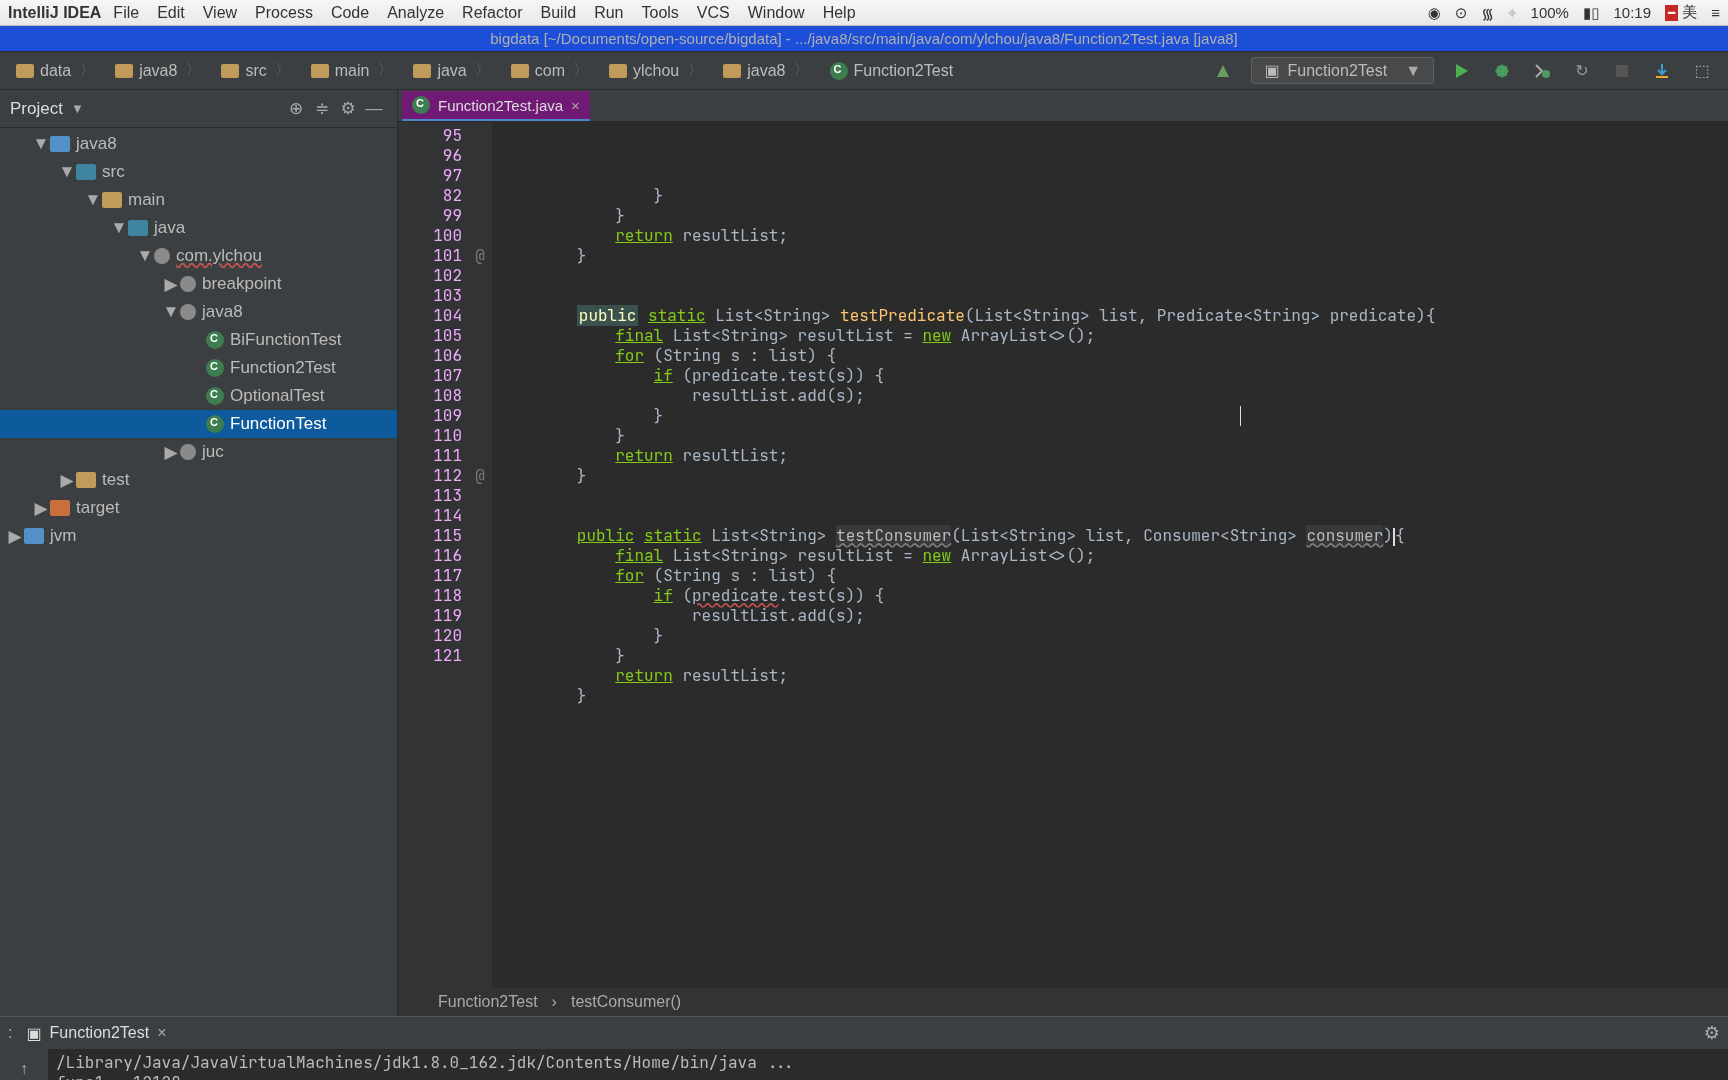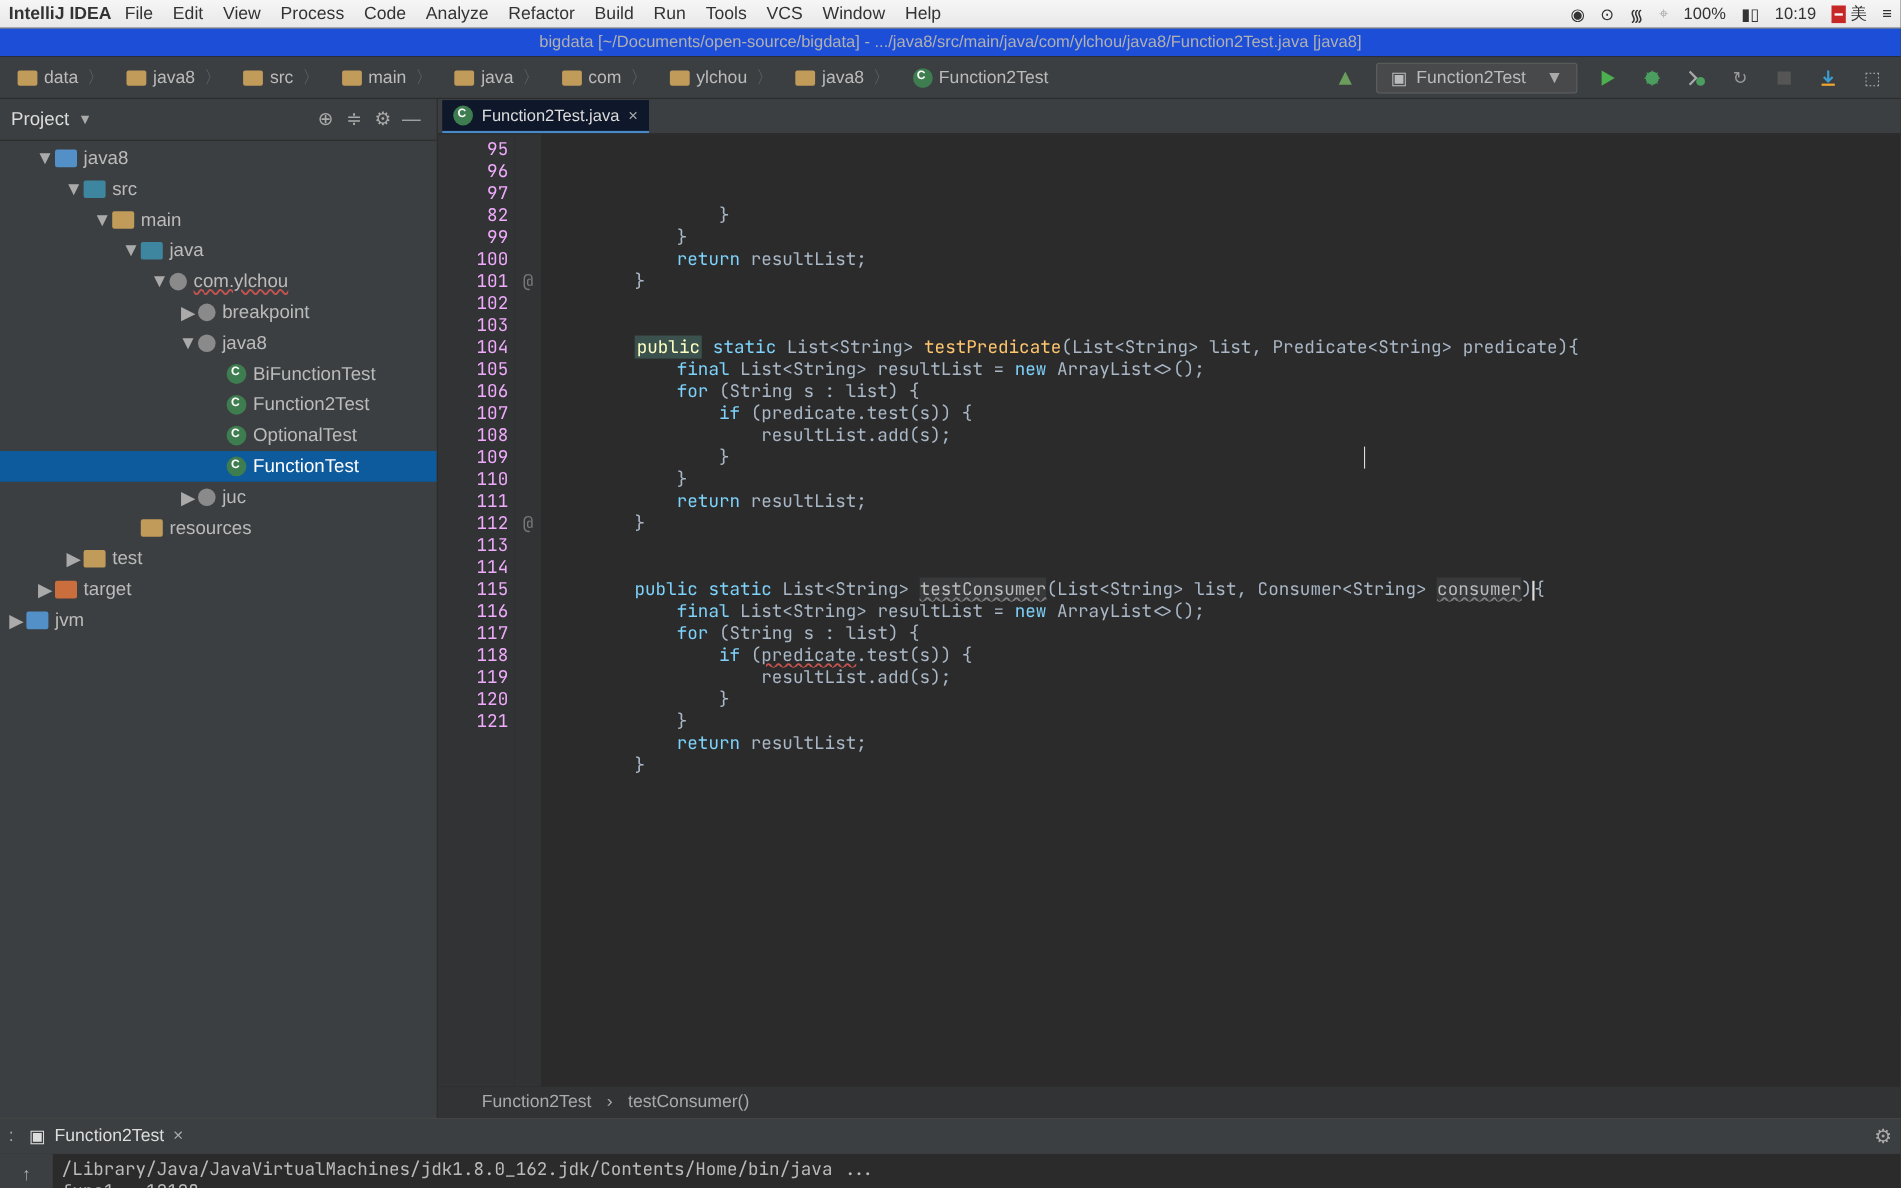--- a/index.html
+++ b/index.html
@@ -48,27 +48,27 @@
 .ic.class::after { content:"C"; color:#fff; font-size:11px; position:absolute; left:4px; top:1px; font-weight:bold; }
 .ic.target { background:#CB6E3E; }
 .ic.xml { background:#5B7DB1; width:18px; height:16px; border-radius:2px; }
 .ic.xml::after { content:"m"; color:#fff; font-size:12px; font-weight:bold; margin-left:3px; }
 .node .lab { white-space:nowrap; }
 .node .err { text-decoration:wavy underline #C75450; }
 
 
 .edwrap { flex:1; display:flex; flex-direction:column; background:#2B2B2B; }
 .tabrow { height:32px; background:#3C3F41; display:flex; align-items:flex-end; border-bottom:1px solid #2b2b2b; }
-.tab { height:30px; background:#0f172a; color:#DDD; padding:0 10px; display:flex; align-items:center; gap:8px; font-size:15px; border-bottom:2px solid #4A88C7; margin-left:4px; }
+.tab { height:30px; background:#701a75; color:#DDD; padding:0 10px; display:flex; align-items:center; gap:8px; font-size:15px; border-bottom:2px solid #4A88C7; margin-left:4px; }
 .tab .close { color:#AAA; cursor:pointer; }
 .editor { flex:1; display:flex; font-family:"JetBrains Mono","Menlo","Consolas",monospace; font-size:16px; line-height:20px; overflow:hidden; position:relative; }
 .gutter { width:70px; background:#313335; color:#f0abfc; text-align:right; padding:4px 6px 4px 0; }
 .marks { width:24px; background:#313335; color:#787878; text-align:center; padding:4px 0; }
 .code { flex:1; padding:4px 0 4px 8px; color:#A9B7C6; white-space:pre; position:relative; }
-.kw { color:#7dd3fc; }
+.kw { color:#84cc16;text-decoration:underline; }
 .ty { color:#A9B7C6; }
 .mth { color:#FFC66D; }
 .hl { background:#3B514D; color:#FEFFC2; padding:0 2px; }
 .warn { color:#BBB; text-decoration:wavy underline #808080; background:#38393B; }
 .err2 { text-decoration:wavy underline #C75450; }
 .caret { display:inline-block; width:2px; height:18px; background:#DDD; vertical-align:middle; }
 .cursorI { position:absolute; width:1px; height:20px; background:#DDD; }
 .bc2 { height:28px; background:#313335; display:flex; align-items:center; padding:0 40px; color:#AAA; font-size:16px; gap:14px; }
 
 
@@ -289,26 +289,20 @@
           <span class="indent" style="width: 188px;"></span>
           <span class="tw"></span>
           <span class="ic class"></span>
           <span class="lab">FunctionTest</span>
         </div>
         <div class="node">
           <span class="indent" style="width: 162px;"></span>
           <span class="tw">▶</span>
           <span class="ic pkg"></span>
           <span class="lab">juc</span>
-        </div>
-        <div class="node">
-          <span class="indent" style="width: 110px;"></span>
-          <span class="tw"></span>
-          <span class="ic folder"></span>
-          <span class="lab">resources</span>
         </div>
         <div class="node">
           <span class="indent" style="width: 58px;"></span>
           <span class="tw">▶</span>
           <span class="ic folder"></span>
           <span class="lab">test</span>
         </div>
         <div class="node">
           <span class="indent" style="width: 32px;"></span>
           <span class="tw">▶</span>

